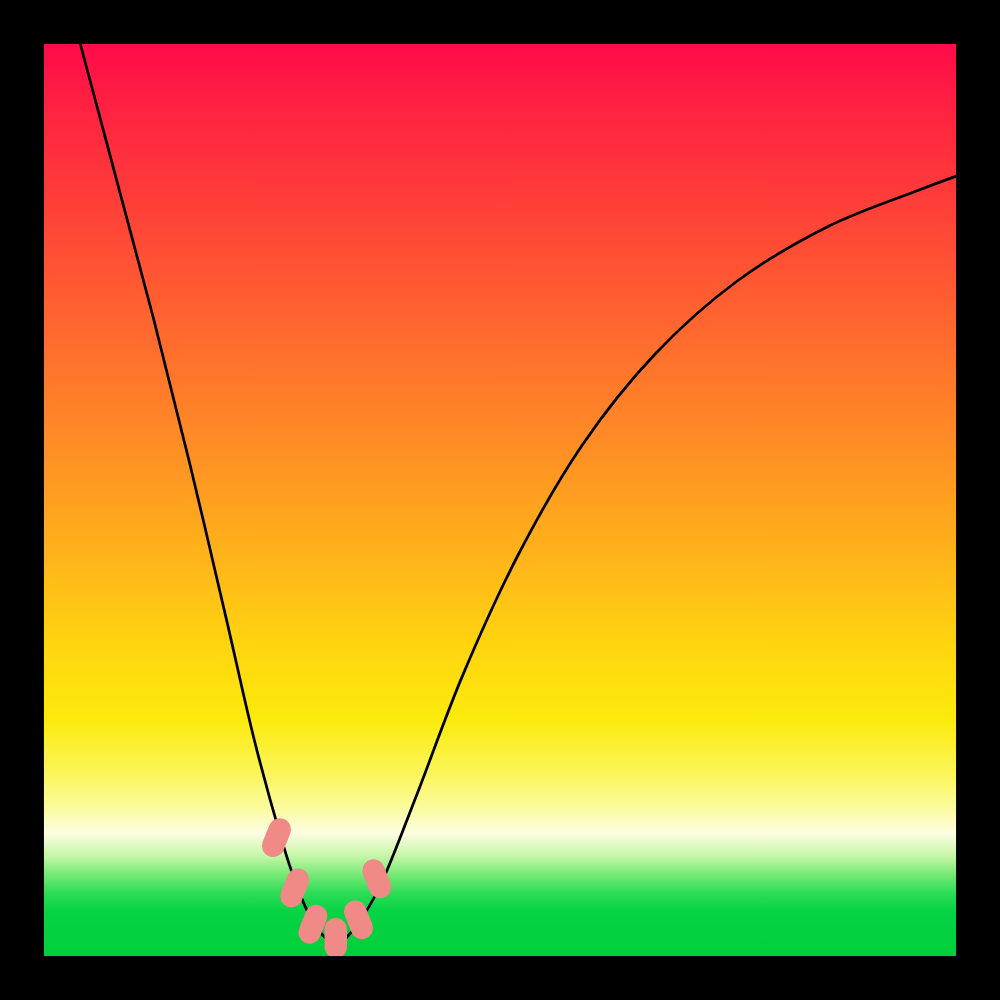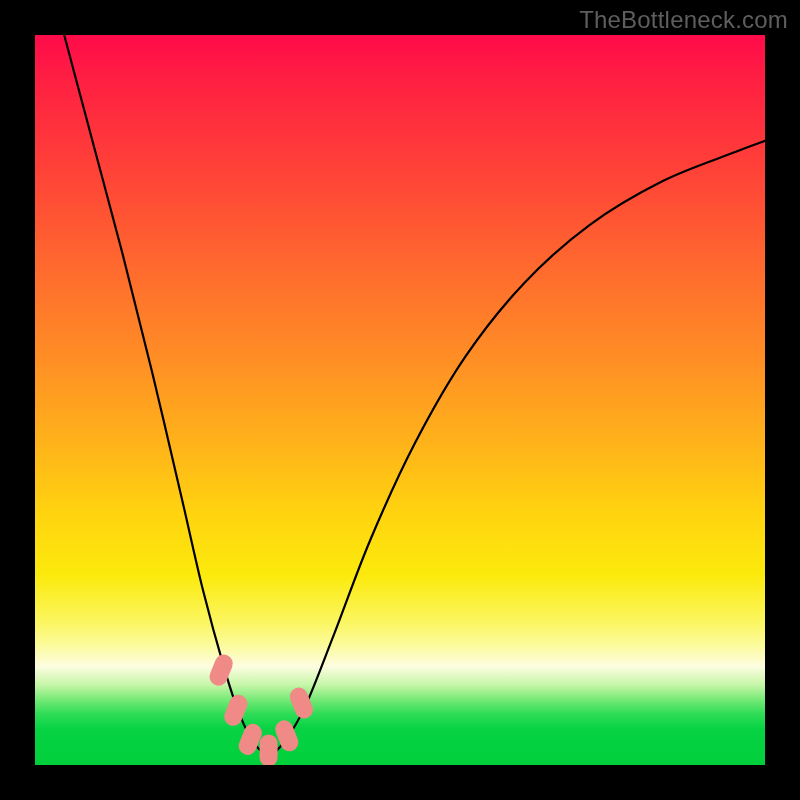--- a/index.html
+++ b/index.html
@@ -75,21 +75,20 @@
   }
   .marker {
     fill: #ef8a87;
     stroke: none;
   }
 </style>
 </head>
 <body>
 
 <div class="outer">
-  <div class="watermark">TheBottleneck.com</div>
 
   <div class="plot">
     <div class="gradient"></div>
     <svg class="curve" viewBox="0 0 730 730" preserveAspectRatio="none">
       <path id="curve-path" class="line" d="M 29.2 0.0 C 34.1 18.3, 48.7 73.0, 58.4 109.5 C 68.1 146.0, 77.9 181.3, 87.6 219.0 C 97.3 256.7, 107.1 295.6, 116.8 335.8 C 126.5 375.9, 137.5 423.4, 146.0 459.9 C 154.5 496.4, 160.6 525.6, 167.9 554.8 C 175.2 584.0, 183.7 614.4, 189.8 635.1 C 195.9 655.8, 199.5 666.7, 204.4 678.9 C 209.3 691.1, 214.1 701.4, 219.0 708.1 C 223.9 714.8, 228.7 719.0, 233.6 719.0 C 238.5 719.0, 242.1 716.0, 248.2 708.1 C 254.3 700.2, 261.6 689.9, 270.1 671.6 C 278.6 653.4, 288.3 626.6, 299.3 598.6 C 310.2 570.6, 322.4 535.3, 335.8 503.7 C 349.2 472.1, 363.8 439.2, 379.6 408.8 C 395.4 378.4, 412.4 348.0, 430.7 321.2 C 448.9 294.4, 468.4 270.1, 489.1 248.2 C 509.8 226.3, 531.7 206.8, 554.8 189.8 C 577.9 172.8, 603.5 158.2, 627.8 146.0 C 652.1 133.8, 683.8 123.5, 700.8 116.8 C 717.8 110.1, 725.1 107.7, 730.0 105.9"></path>
       <g id="markers">
           <rect x="177.2" y="619.1" width="18" height="32" rx="9" ry="9" class="marker" fill="#ef8a87" transform="rotate(22 186.15 635.1)"></rect>
           <rect x="191.8" y="659.3" width="18" height="32" rx="9" ry="9" class="marker" fill="#ef8a87" transform="rotate(22 200.75000000000003 675.25)"></rect>
           <rect x="206.3" y="688.4" width="18" height="32" rx="9" ry="9" class="marker" fill="#ef8a87" transform="rotate(22 215.35 704.4499999999999)"></rect>
           <rect x="224.6" y="699.4" width="18" height="32" rx="9" ry="9" class="marker" fill="#ef8a87" transform="rotate(0 233.6 715.4)"></rect>

